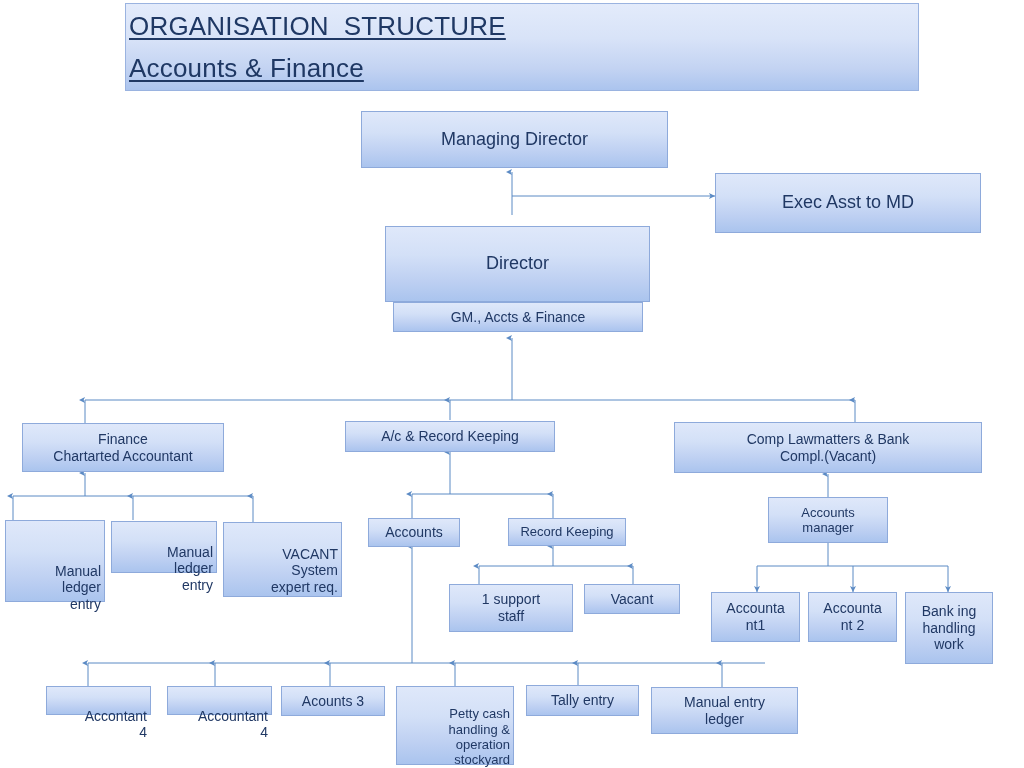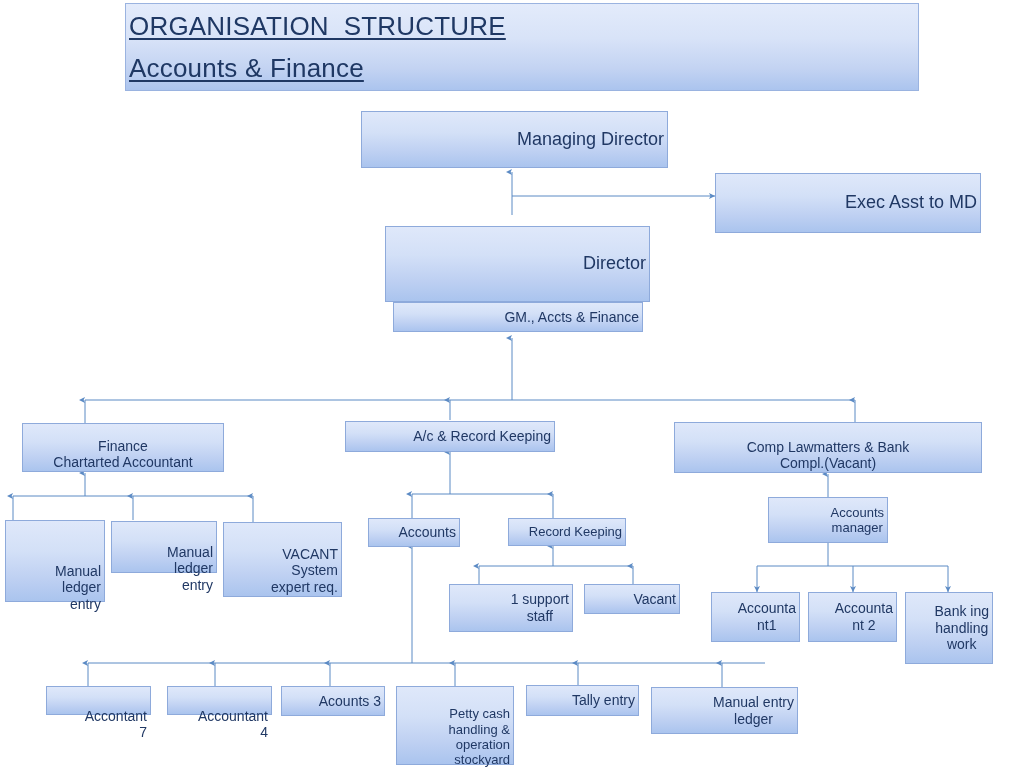--- a/index.html
+++ b/index.html
@@ -35,21 +35,21 @@
     color: #203864;
     text-align: center;
     line-height: 1.18;
     padding: 0 3px;
     z-index: 2;
   }
   
   .box.vc {
     display: flex;
     align-items: center;
-    justify-content: flex-end;
+    justify-content: center;
   }
   
   .box.spill {
     display: block;
     overflow: visible;
     text-align: right;
   }
   .box.spill .txt {
     display: block;
     position: relative;
@@ -234,21 +234,21 @@
   </div>
 
   <div class="box vc f14" style="left:905px; top:592px; width:88px; height:72px; white-space:pre-line;">
     <span>Bank ing
 handling
 work</span>
   </div>
 
   <div class="box spill f14" style="left:46px; top:686px; width:105px; height:29px; padding-top:4px; white-space:pre-line;">
     <span class="txt">Accontant
-7</span>
+4</span>
   </div>
 
   <div class="box spill f14" style="left:167px; top:686px; width:105px; height:29px; padding-top:4px; white-space:pre-line;">
     <span class="txt">Accountant
 4</span>
   </div>
 
   <div class="box vc f14" style="left:281px; top:686px; width:104px; height:30px;">
     <span>Acounts 3</span>
   </div>

